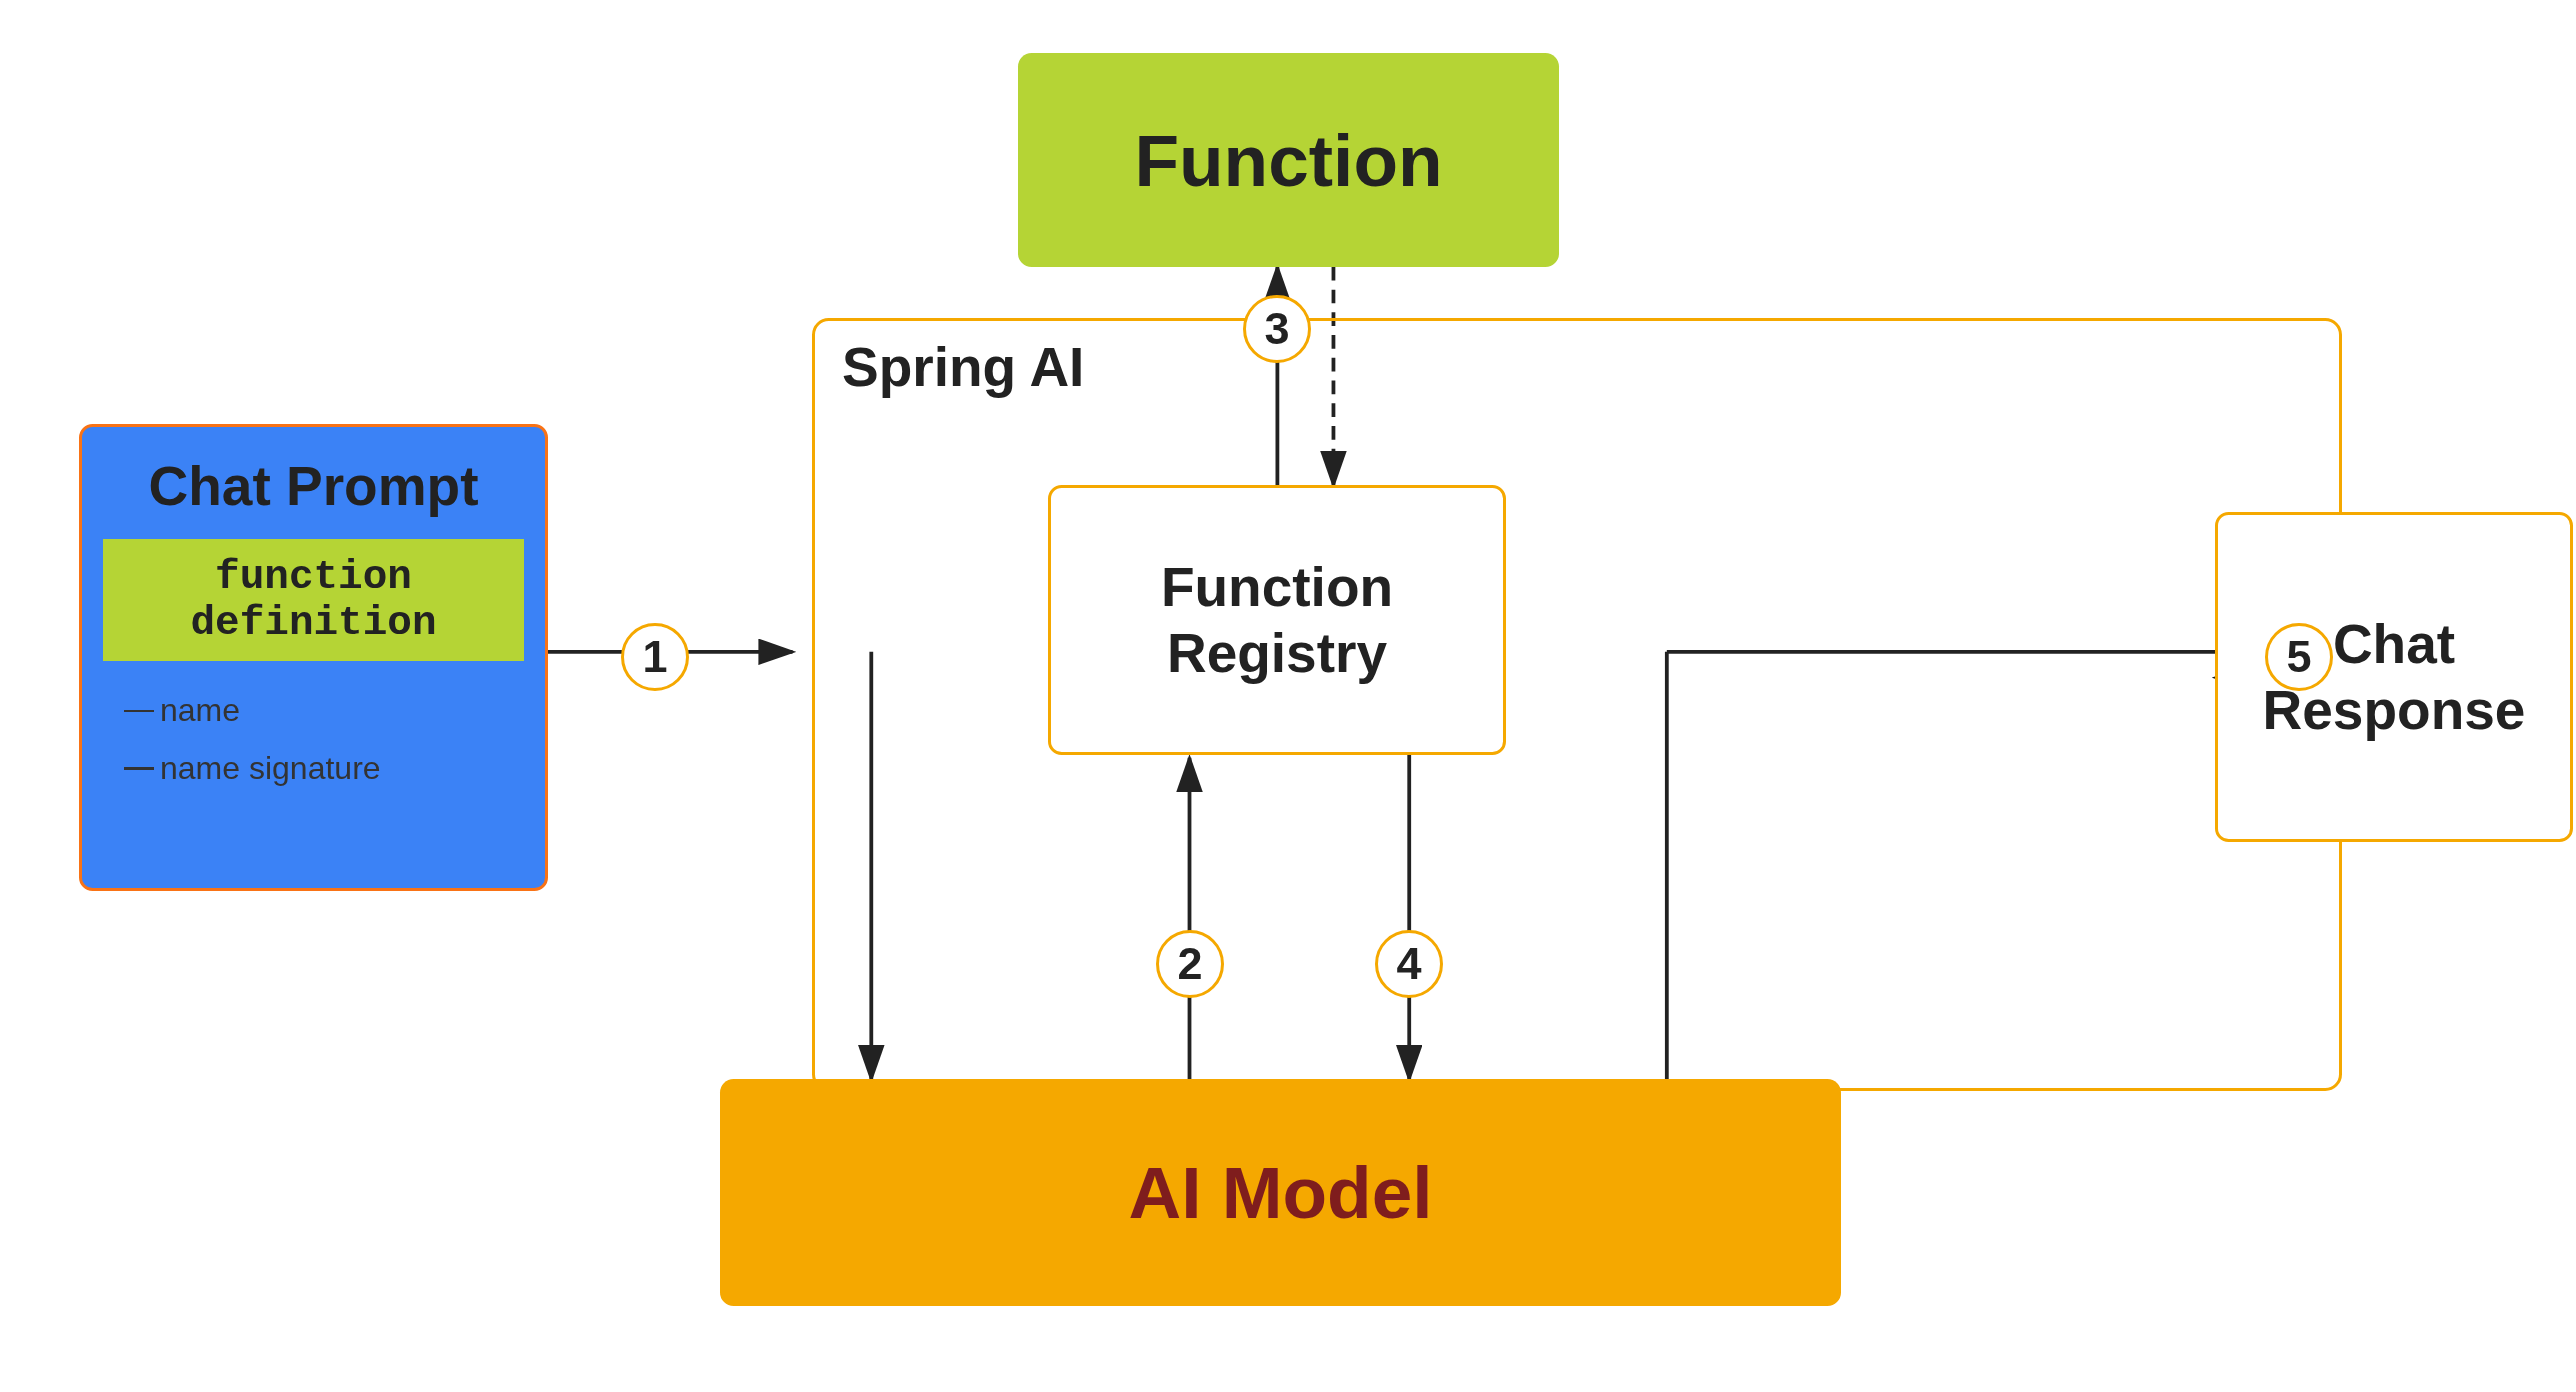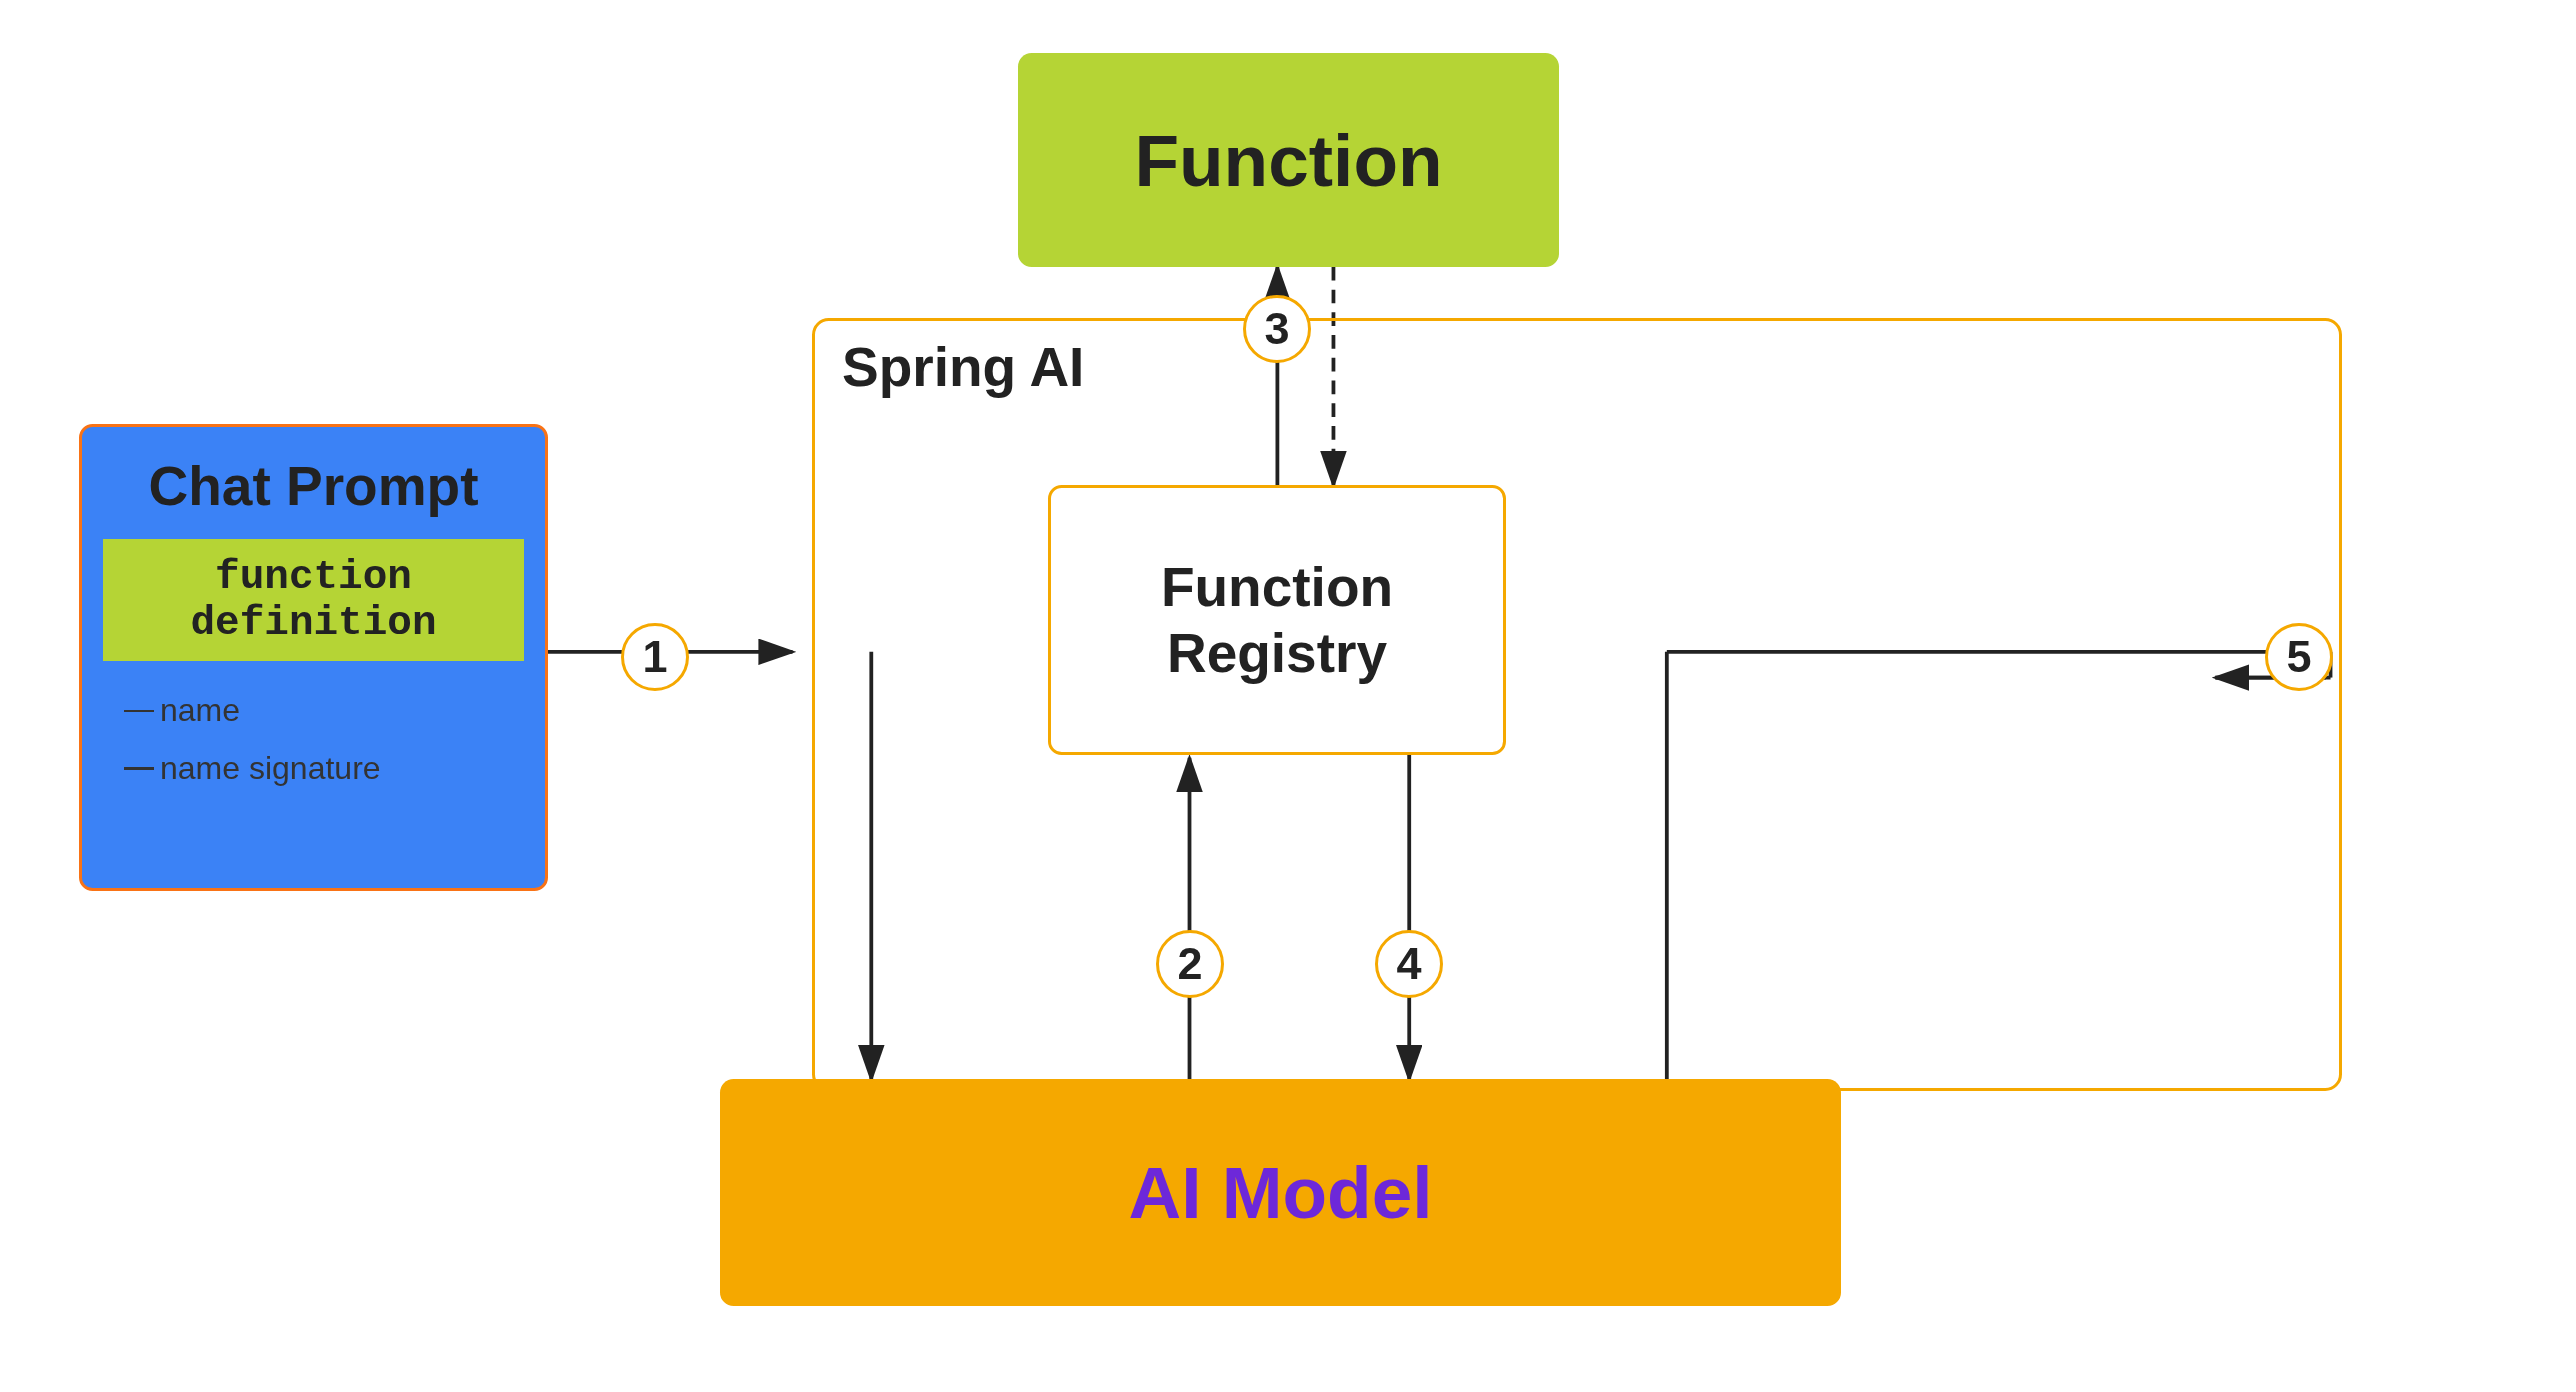--- a/index.html
+++ b/index.html
@@ -157,21 +157,21 @@
       height: 227px;
       background: #f5a800;
       border-radius: 13.6px;
       display: flex;
       align-items: center;
       justify-content: center;
     }
     .ai-model-label {
       font-size: 73px;
       font-weight: bold;
-      color: #6d28d9;
+      color: #7f1d1d;
     }
 
     
     .circle-badge {
       position: absolute;
       width: 68px;
       height: 68px;
       border: 3px solid #f5a800;
       border-radius: 50%;
       background: #ffffff;
@@ -261,20 +261,23 @@
           <span class="dash-line"></span>
           <span>name</span>
         </div>
       <div>
           <span class="dash-line"></span>
           <span>name signature</span>
         </div>
     </div>
   </div>
 
+  <div class="chat-response-box">
+    <span class="chat-response-label">Chat<br>Response</span>
+  </div>
 
   <div class="ai-model-box">
     <span class="ai-model-label">AI Model</span>
   </div>
 
   <div class="circle-badge" style="left: 621px; top: 623px;">
     <span>1</span>
   </div>
 
   <div class="circle-badge" style="left: 1156px; top: 930px;">

